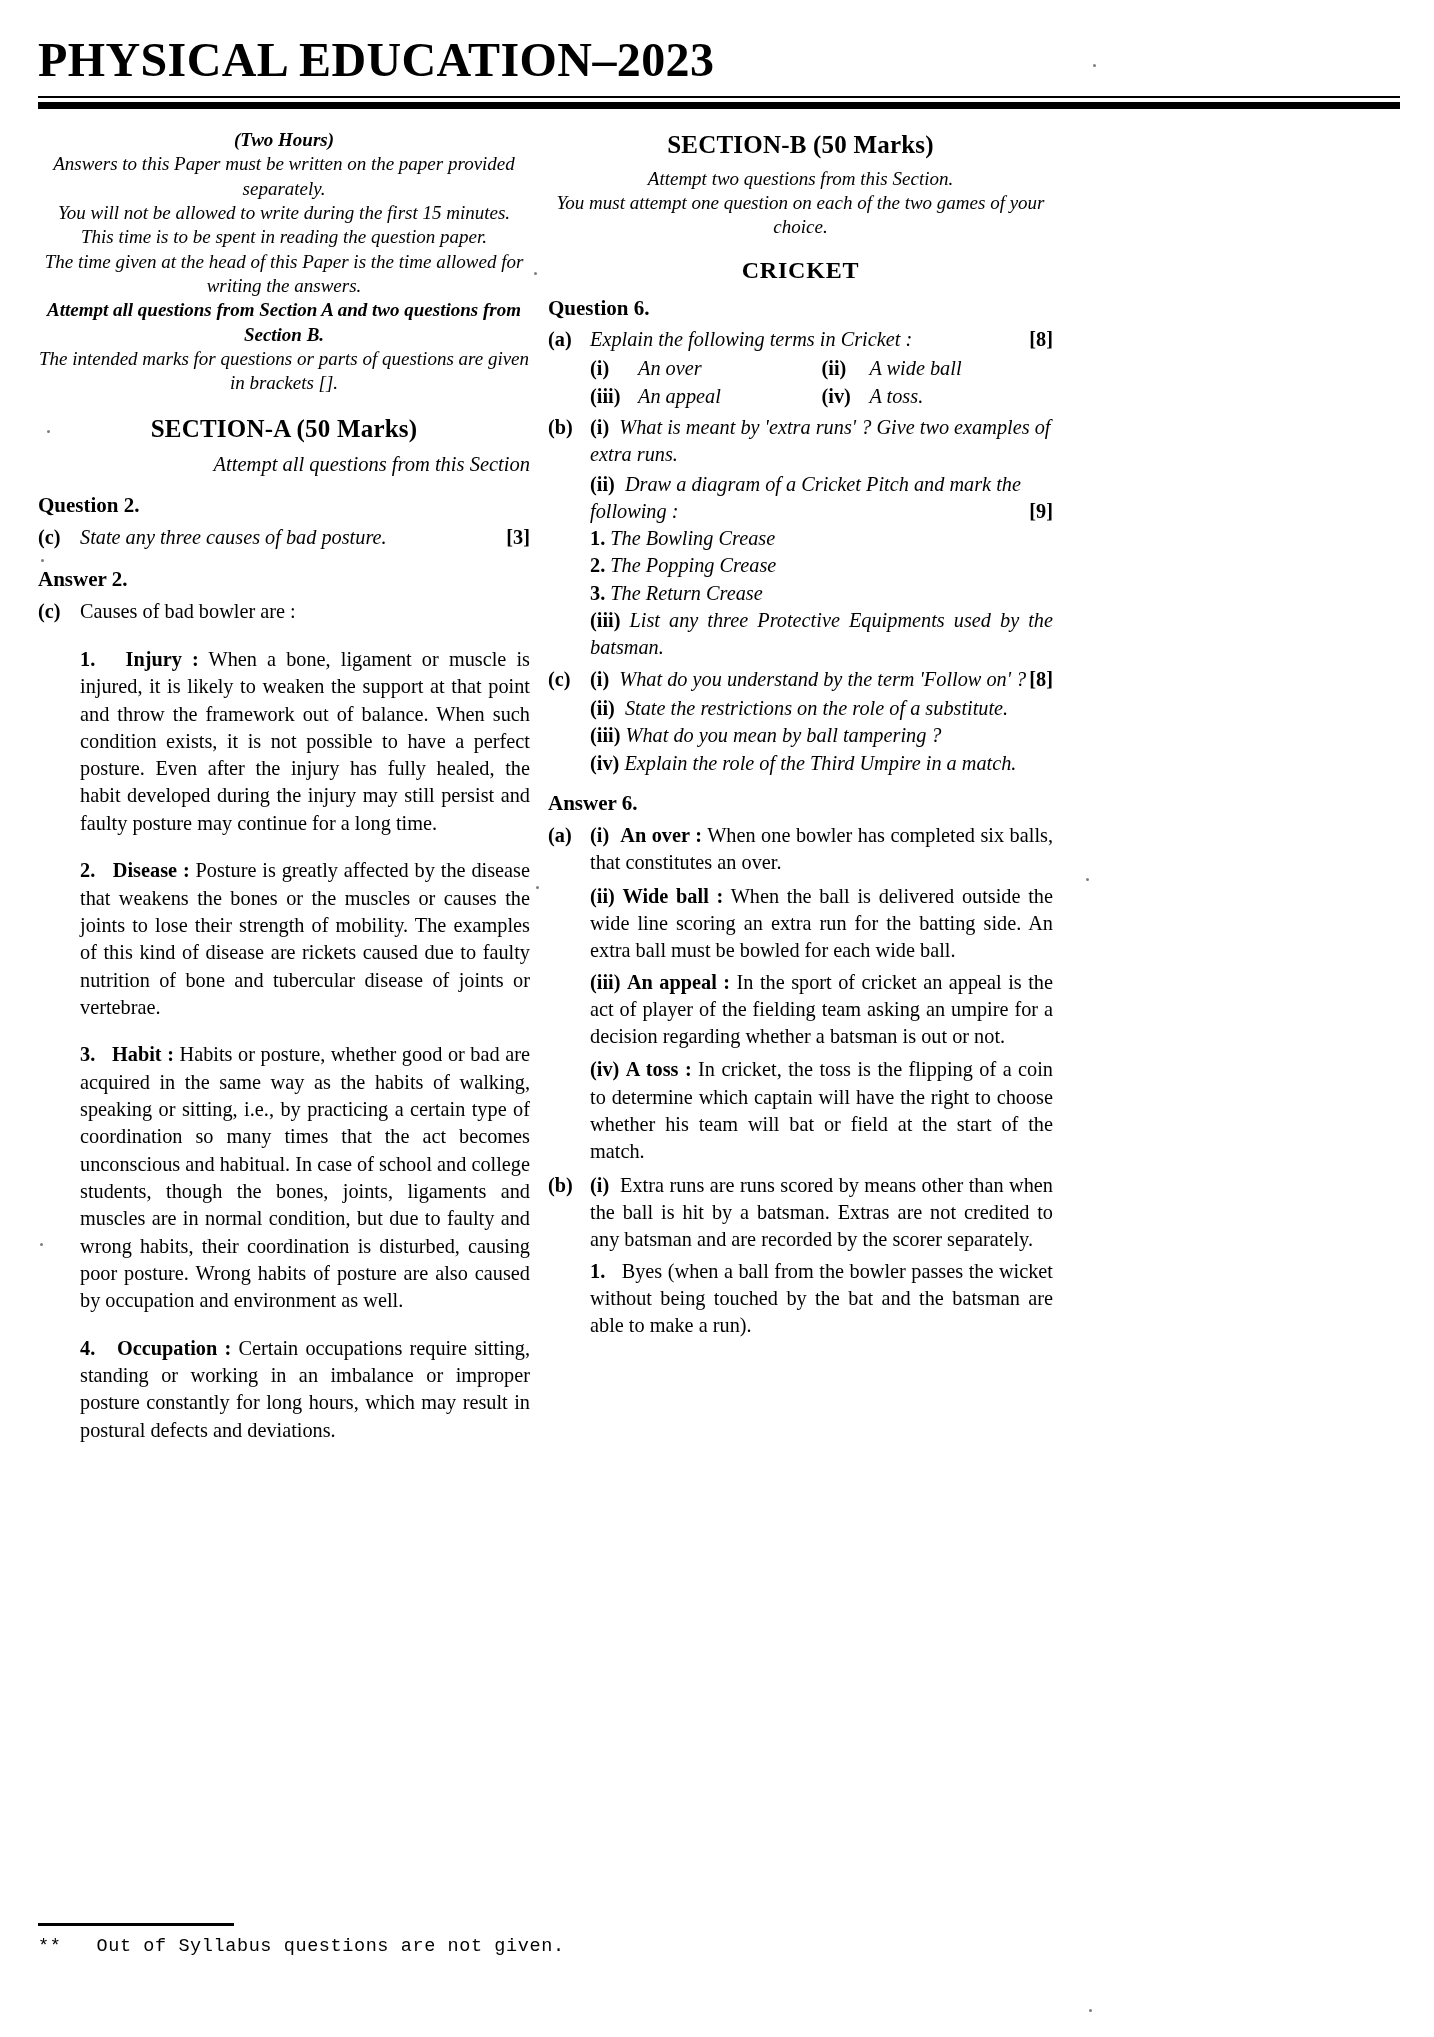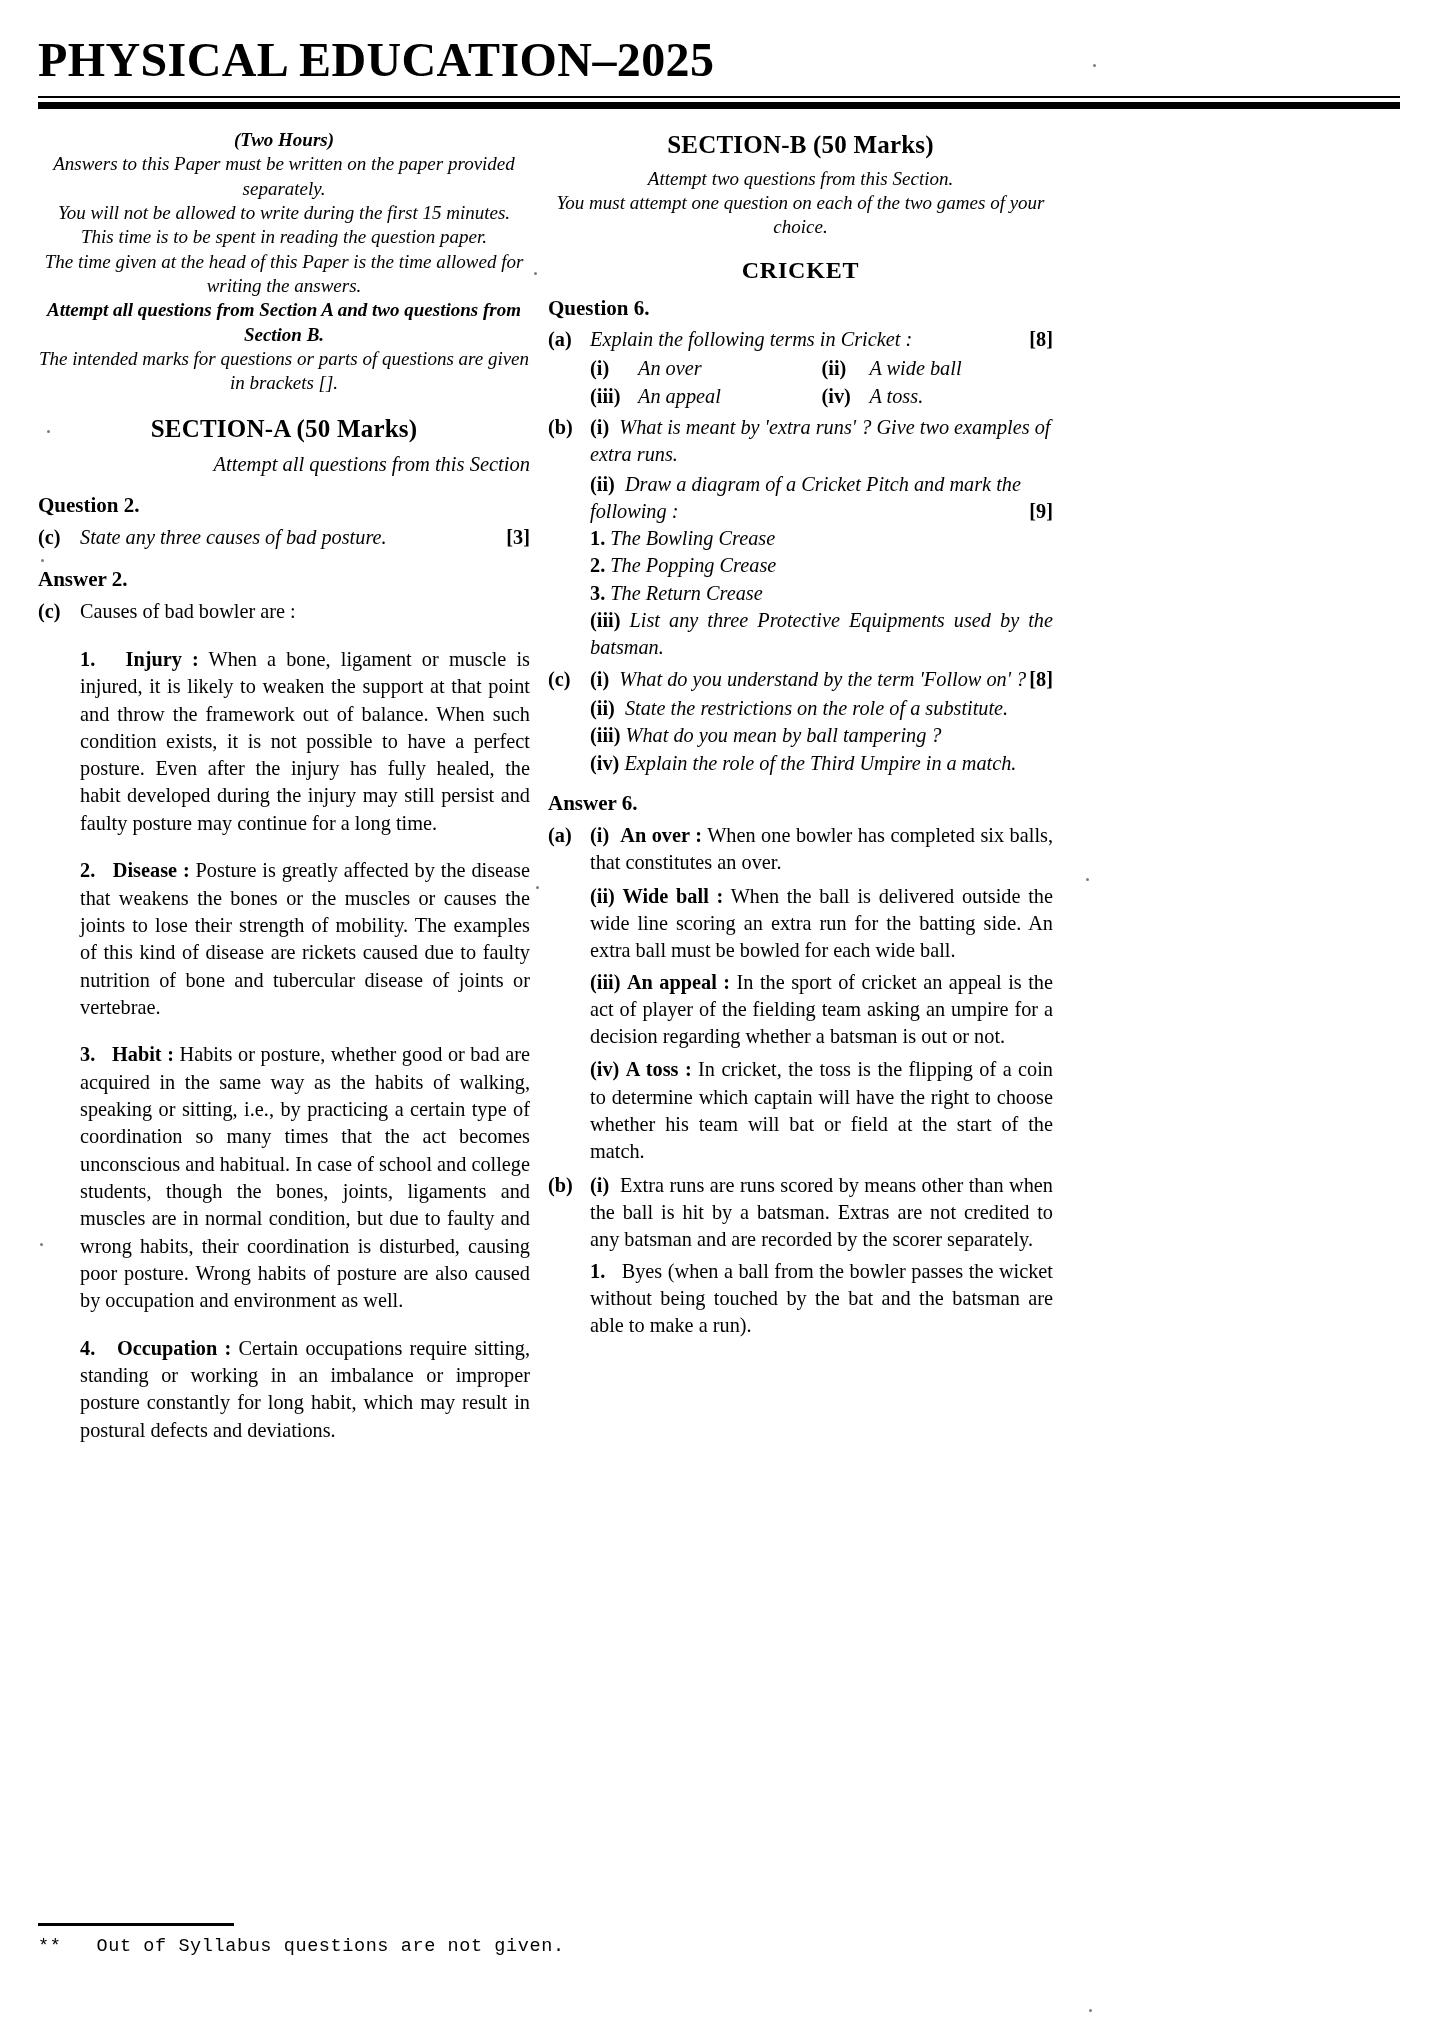--- a/index.html
+++ b/index.html
@@ -166,21 +166,21 @@
     width: 3px; height: 3px;
     background: #7d7d7d;
     border-radius: 50%;
   }
 </style>
 </head>
 <body>
 
 <div class="page">
 
-  <div class="doc-title">PHYSICAL EDUCATION–2025</div>
+  <div class="doc-title">PHYSICAL EDUCATION–2023</div>
   <div class="rule-thin"></div>
   <div class="rule-thick"></div>
 
   <div class="col col-left">
 
     <div class="inst">
       <span class="b">(Two Hours)</span>
     </div>
 
     <div class="inst">Answers to this Paper must be written on the paper provided separately.</div>
@@ -220,21 +220,21 @@
         <span>Posture is greatly affected by the disease that weakens the bones or the muscles or causes the joints to lose their strength of mobility. The examples of this kind of disease are rickets caused due to faulty nutrition of bone and tubercular disease of joints or vertebrae.</span>
       </p>
       <p class="jpara para">
         <span class="bold">3.</span>&nbsp;&nbsp;
         <span class="bold">Habit :</span>
         <span>Habits or posture, whether good or bad are acquired in the same way as the habits of walking, speaking or sitting, i.e., by practicing a certain type of coordination so many times that the act becomes unconscious and habitual. In case of school and college students, though the bones, joints, ligaments and muscles are in normal condition, but due to faulty and wrong habits, their coordination is disturbed, causing poor posture. Wrong habits of posture are also caused by occupation and environment as well.</span>
       </p>
       <p class="jpara para">
         <span class="bold">4.</span>&nbsp;&nbsp;
         <span class="bold">Occupation :</span>
-        <span>Certain occupations require sitting, standing or working in an imbalance or improper posture constantly for long habit, which may result in postural defects and deviations.</span>
+        <span>Certain occupations require sitting, standing or working in an imbalance or improper posture constantly for long hours, which may result in postural defects and deviations.</span>
       </p>
     </div>
   </div>
 
   <div class="col col-right">
 
     <div class="sec-head" style="margin-top:0">SECTION-B (50 Marks)</div>
     <div class="inst">Attempt two questions from this Section.</div>
     <div class="inst">
       <span>You must attempt one question on each of the two games of your choice.</span>

